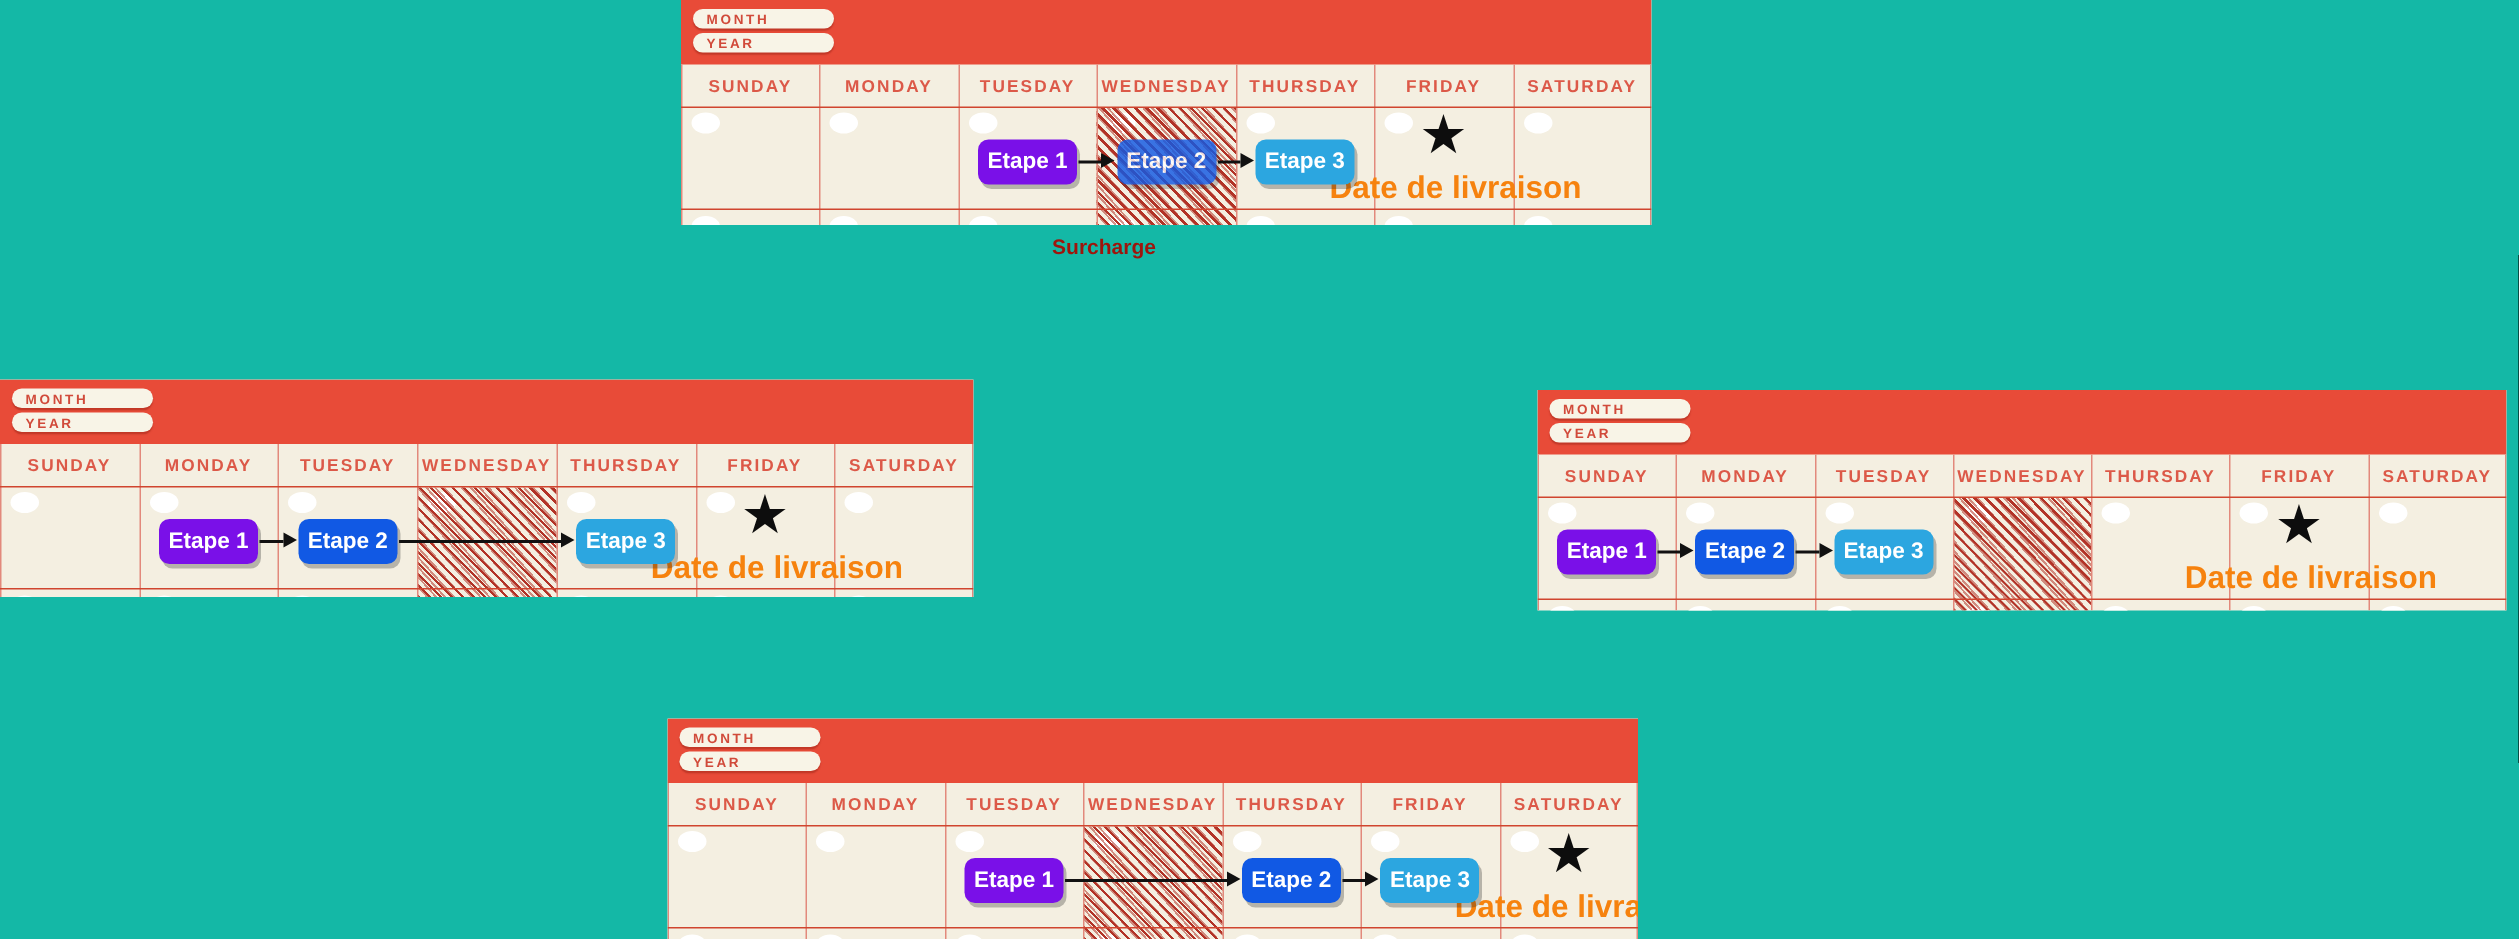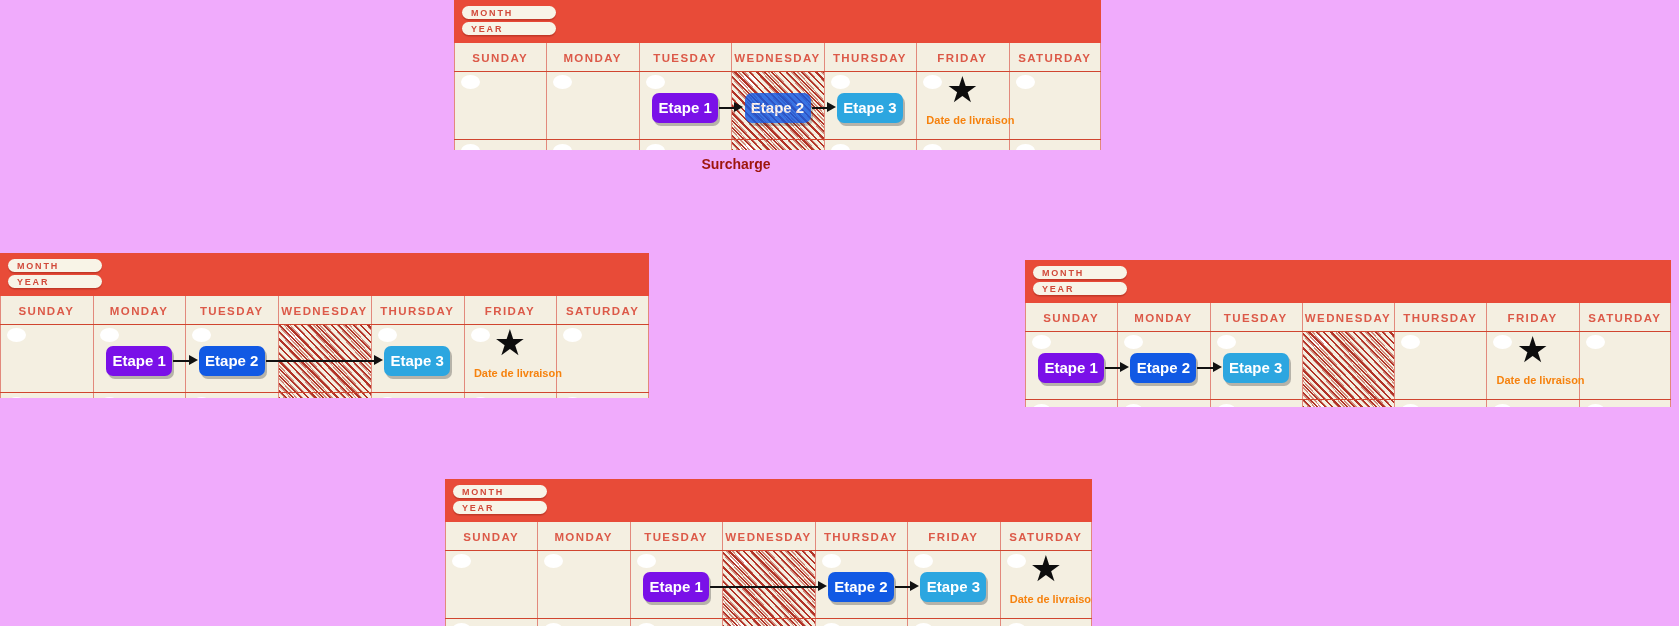--- a/index.html
+++ b/index.html
@@ -18,29 +18,29 @@
   .hatch{position:absolute;top:72px;z-index:1;}
   .step-btn{position:absolute;top:93px;width:66px;height:30px;border-radius:7px;z-index:4;
             color:#fff;font-size:15px;font-weight:bold;text-align:center;line-height:30px;
             box-shadow:2px 3px 0 rgba(40,40,40,.3);}
   .arrow{position:absolute;height:0;border-top:2.6px solid #111;z-index:3;}
   .arrow-head{position:absolute;right:-9px;top:-6.8px;width:0;height:0;
               border-left:9px solid #111;border-top:5.5px solid transparent;
               border-bottom:5.5px solid transparent;}
   .star{position:absolute;top:72px;font-size:36px;line-height:36px;z-index:2;
         transform:translateX(-50%);}
-  .delivery{position:absolute;top:114px;font-size:11px;font-weight:bold;white-space:nowrap;
+  .delivery{position:absolute;top:114px;font-size:21px;font-weight:bold;white-space:nowrap;
             transform:translateX(-50%);z-index:2;}
   .note{position:absolute;font-size:14px;font-weight:bold;white-space:nowrap;
         transform:translateX(-50%);}
 </style>
 </head>
 <body>
 
-<div id="scene" style="width: 1679px; height: 626px; background: #f0abfc;">
+<div id="scene" style="width: 1679px; height: 626px; background: #14b8a6;">
     <div class="calendar" style="left: 454px; top: 0px; width: 647px; height: 150px; background: rgb(244, 239, 225);">
       <div class="cal-header" style="background: rgb(232, 75, 56);">
         <div class="pill" style="top: 6px; background: rgb(248, 244, 231); color: rgb(209, 74, 58);">MONTH</div>
         <div class="pill" style="top: 22px; background: rgb(248, 244, 231); color: rgb(209, 74, 58);">YEAR</div>
       </div>
       <div class="day-label" style="left: 0px; width: 92.4286px; color: rgb(220, 89, 72);">SUNDAY</div>
       <div class="circle" style="left: 7px; top: 75px;"></div>
       <div class="circle" style="left: 7px; top: 144px;"></div>
       <div class="day-label" style="left: 92.4286px; width: 92.4286px; color: rgb(220, 89, 72);">MONDAY</div>
       <div class="circle" style="left: 99.4286px; top: 75px;"></div>

